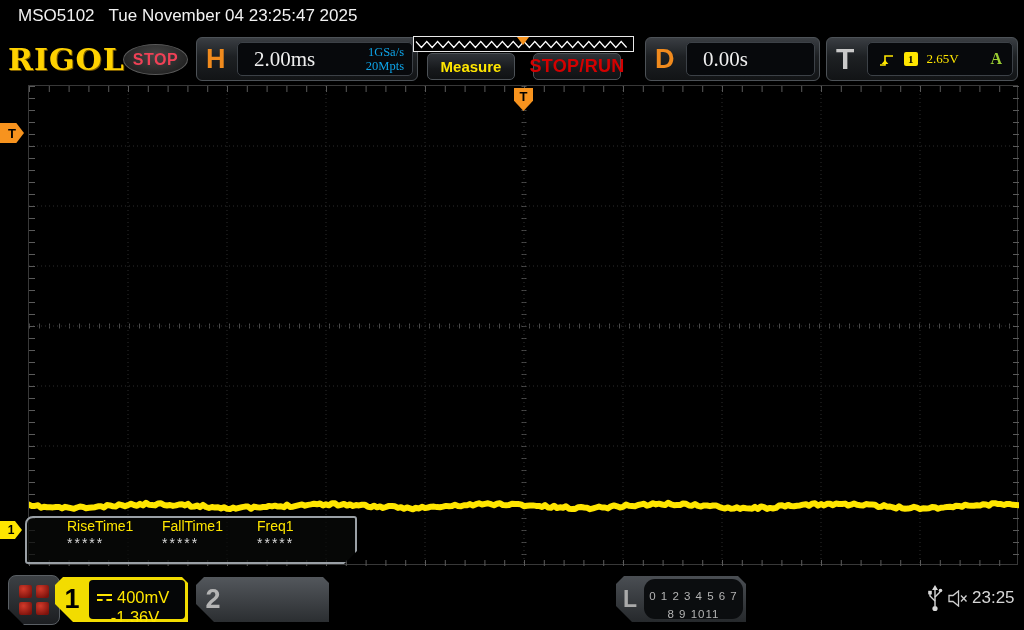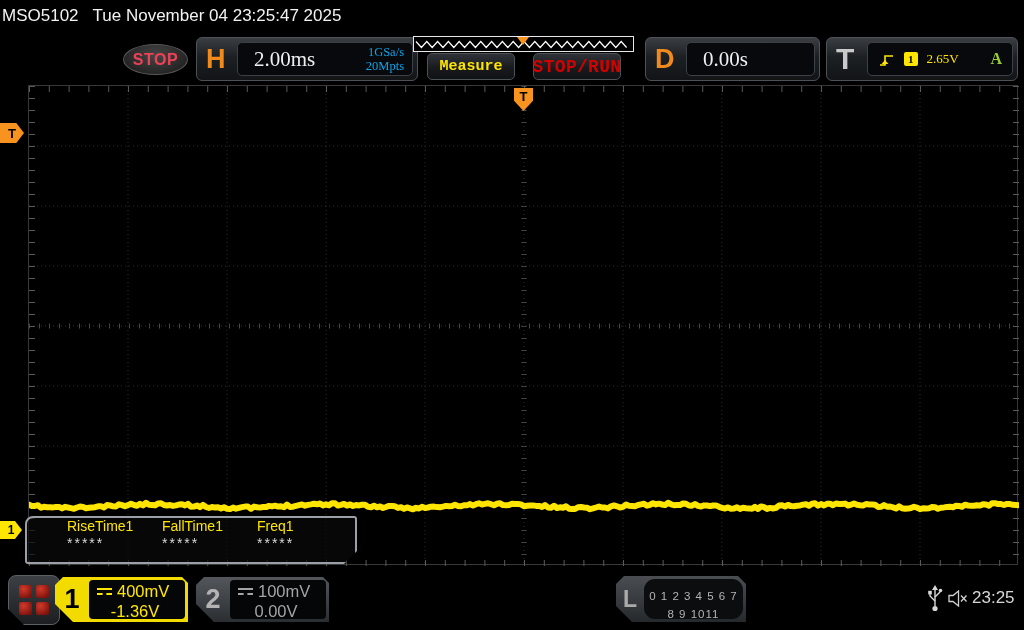--- a/index.html
+++ b/index.html
@@ -2,21 +2,21 @@
 <html><head>
 <meta charset="utf-8">
 <style>
   * { margin:0; padding:0; box-sizing:border-box; }
   html,body { background:#000; }
   body { font-family:"Liberation Sans", sans-serif; }
   #screen { position:relative; width:1024px; height:630px; background:#000; overflow:hidden; }
 
   
   .titlebar { position:absolute; left:0; top:0; width:1024px; height:32px; color:#f2f2f2;
-              font-size:17px; display:flex; align-items:center; gap:14px; padding-left:2px; }
+              font-size:17px; display:flex; align-items:center; gap:14px; padding-left:18px; }
 
   
   .logo { position:absolute; left:8px; top:42px; font-family:"DejaVu Serif", serif;
           font-weight:bold; font-size:30px; letter-spacing:1px; color:#ffd200;
           text-shadow:1px 1px 0 #7a5b00; }
   .stop-oval { position:absolute; left:123px; top:44px; width:65px; height:31px;
                background:radial-gradient(ellipse at 50% 35%, #454545, #232323 75%);
                border:1px solid #5a5a5a; border-radius:50%;
                display:flex; align-items:center; justify-content:center;
                color:#ef4156; font-weight:bold; font-size:16px; letter-spacing:.5px; cursor:pointer; }
@@ -46,21 +46,21 @@
   .membar { position:absolute; left:413px; top:36px; width:221px; height:16px;
             background:#000; border:1px solid #e8e8e8; }
   .mem-tri { position:absolute; left:517px; top:37px; width:0; height:0;
              border-left:6px solid transparent; border-right:6px solid transparent;
              border-top:8px solid #f7931e; }
 
   .hdr-btn { position:absolute; top:53px; width:88px; height:27px;
              background:linear-gradient(180deg,#2e3237,#17191c 60%,#101214);
              border:1px solid #4d5257; border-radius:5px;
              display:flex; align-items:center; justify-content:center;
-             font-weight:bold; cursor:pointer;font-family:Liberation Mono, monospace; }
+             font-weight:bold; cursor:pointer; }
   #measure-btn { left:427px; color:#ffe600; font-size:15px; }
   #stoprun-btn { left:533px; color:#d40000; font-size:18px; letter-spacing:.3px; }
 
   
   .graticule { position:absolute; left:28px; top:85px; width:990px; height:480px;
                border:1px solid #383838; background:#000; }
   .graticule svg { position:absolute; left:0; top:0; }
 
   
   .marker-right { position:absolute; display:flex; align-items:center; justify-content:center;
@@ -95,21 +95,21 @@
   .ch-badge { position:absolute; top:577px; height:45px; cursor:pointer;
               clip-path:polygon(8px 0,calc(100% - 6px) 0,100% 6px,100% 100%,18px 100%,0 calc(100% - 18px),0 8px); }
   #ch1-badge { left:55px; width:133px; background:#f2dc00; }
   #ch2-badge { left:196px; width:133px; background:linear-gradient(180deg,#53575c,#2b2e31); }
   .ch-num { position:absolute; left:0; top:0; width:34px; height:100%;
             display:flex; align-items:center; justify-content:center;
             font-weight:bold; font-size:27px; }
   #ch1-badge .ch-num { color:#000; }
   #ch2-badge .ch-num { color:#b4b4b4; }
   .ch-inner { position:absolute; left:34px; top:3px; right:3px; bottom:3px;
-              background:#050607; border-radius:4px; padding:2px 8px 0 8px;
+              background:#050607; border-radius:4px; padding:8px 8px 0 8px;
               font-size:16.5px; line-height:1.2; }
   #ch1-badge .ch-inner { color:#ffe600; }
   #ch2-badge .ch-inner { color:#a4a4a4; }
   .ch-row1 { display:flex; align-items:center; gap:5px; }
   .ch-row2 { text-align:center; padding-right:4px; }
   .dc-icon { display:inline-block; width:15px; }
   .dc-icon .solid { border-top:2px solid currentColor; display:block; }
   .dc-icon .dash  { border-top:2px dashed currentColor; display:block; margin-top:3px; }
 
   .logic-panel { position:absolute; left:616px; top:576px; width:130px; height:46px;
@@ -130,20 +130,21 @@
 </head>
 <body>
 
 <div id="screen">
 
   <div class="titlebar">
     <span>MSO5102</span>
     <span>Tue November 04 23:25:47 2025</span>
   </div>
 
+  <div class="logo">RIGOL</div>
   <div class="stop-oval">STOP</div>
 
   <div class="panel" id="h-panel">
     <span class="letter">H</span>
     <div class="inner">
       <span class="tb-value">2.00ms</span>
       <span class="rate-col">
         <span>1GSa/s</span><br>
         <span>20Mpts</span>
       </span>
@@ -253,30 +254,20 @@
             <span class="dash"></span>
           </span>
         <span>400mV</span>
       </div>
       <div class="ch-row2">-1.36V</div>
     </div>
   </div>
 
   <div class="ch-badge" id="ch2-badge">
     <div class="ch-num">2</div>
-    <div class="ch-inner">
-      <div class="ch-row1">
-        <span class="dc-icon">
-            <span class="solid"></span>
-            <span class="dash"></span>
-          </span>
-        <span>100mV</span>
-      </div>
-      <div class="ch-row2">0.00V</div>
-    </div>
   </div>
 
   <div class="logic-panel">
     <div class="logic-l">L</div>
     <div class="logic-inner">
       <div>0 1 2 3  4 5 6 7</div>
       <div>8 9 1011 12131415</div>
     </div>
   </div>
 

